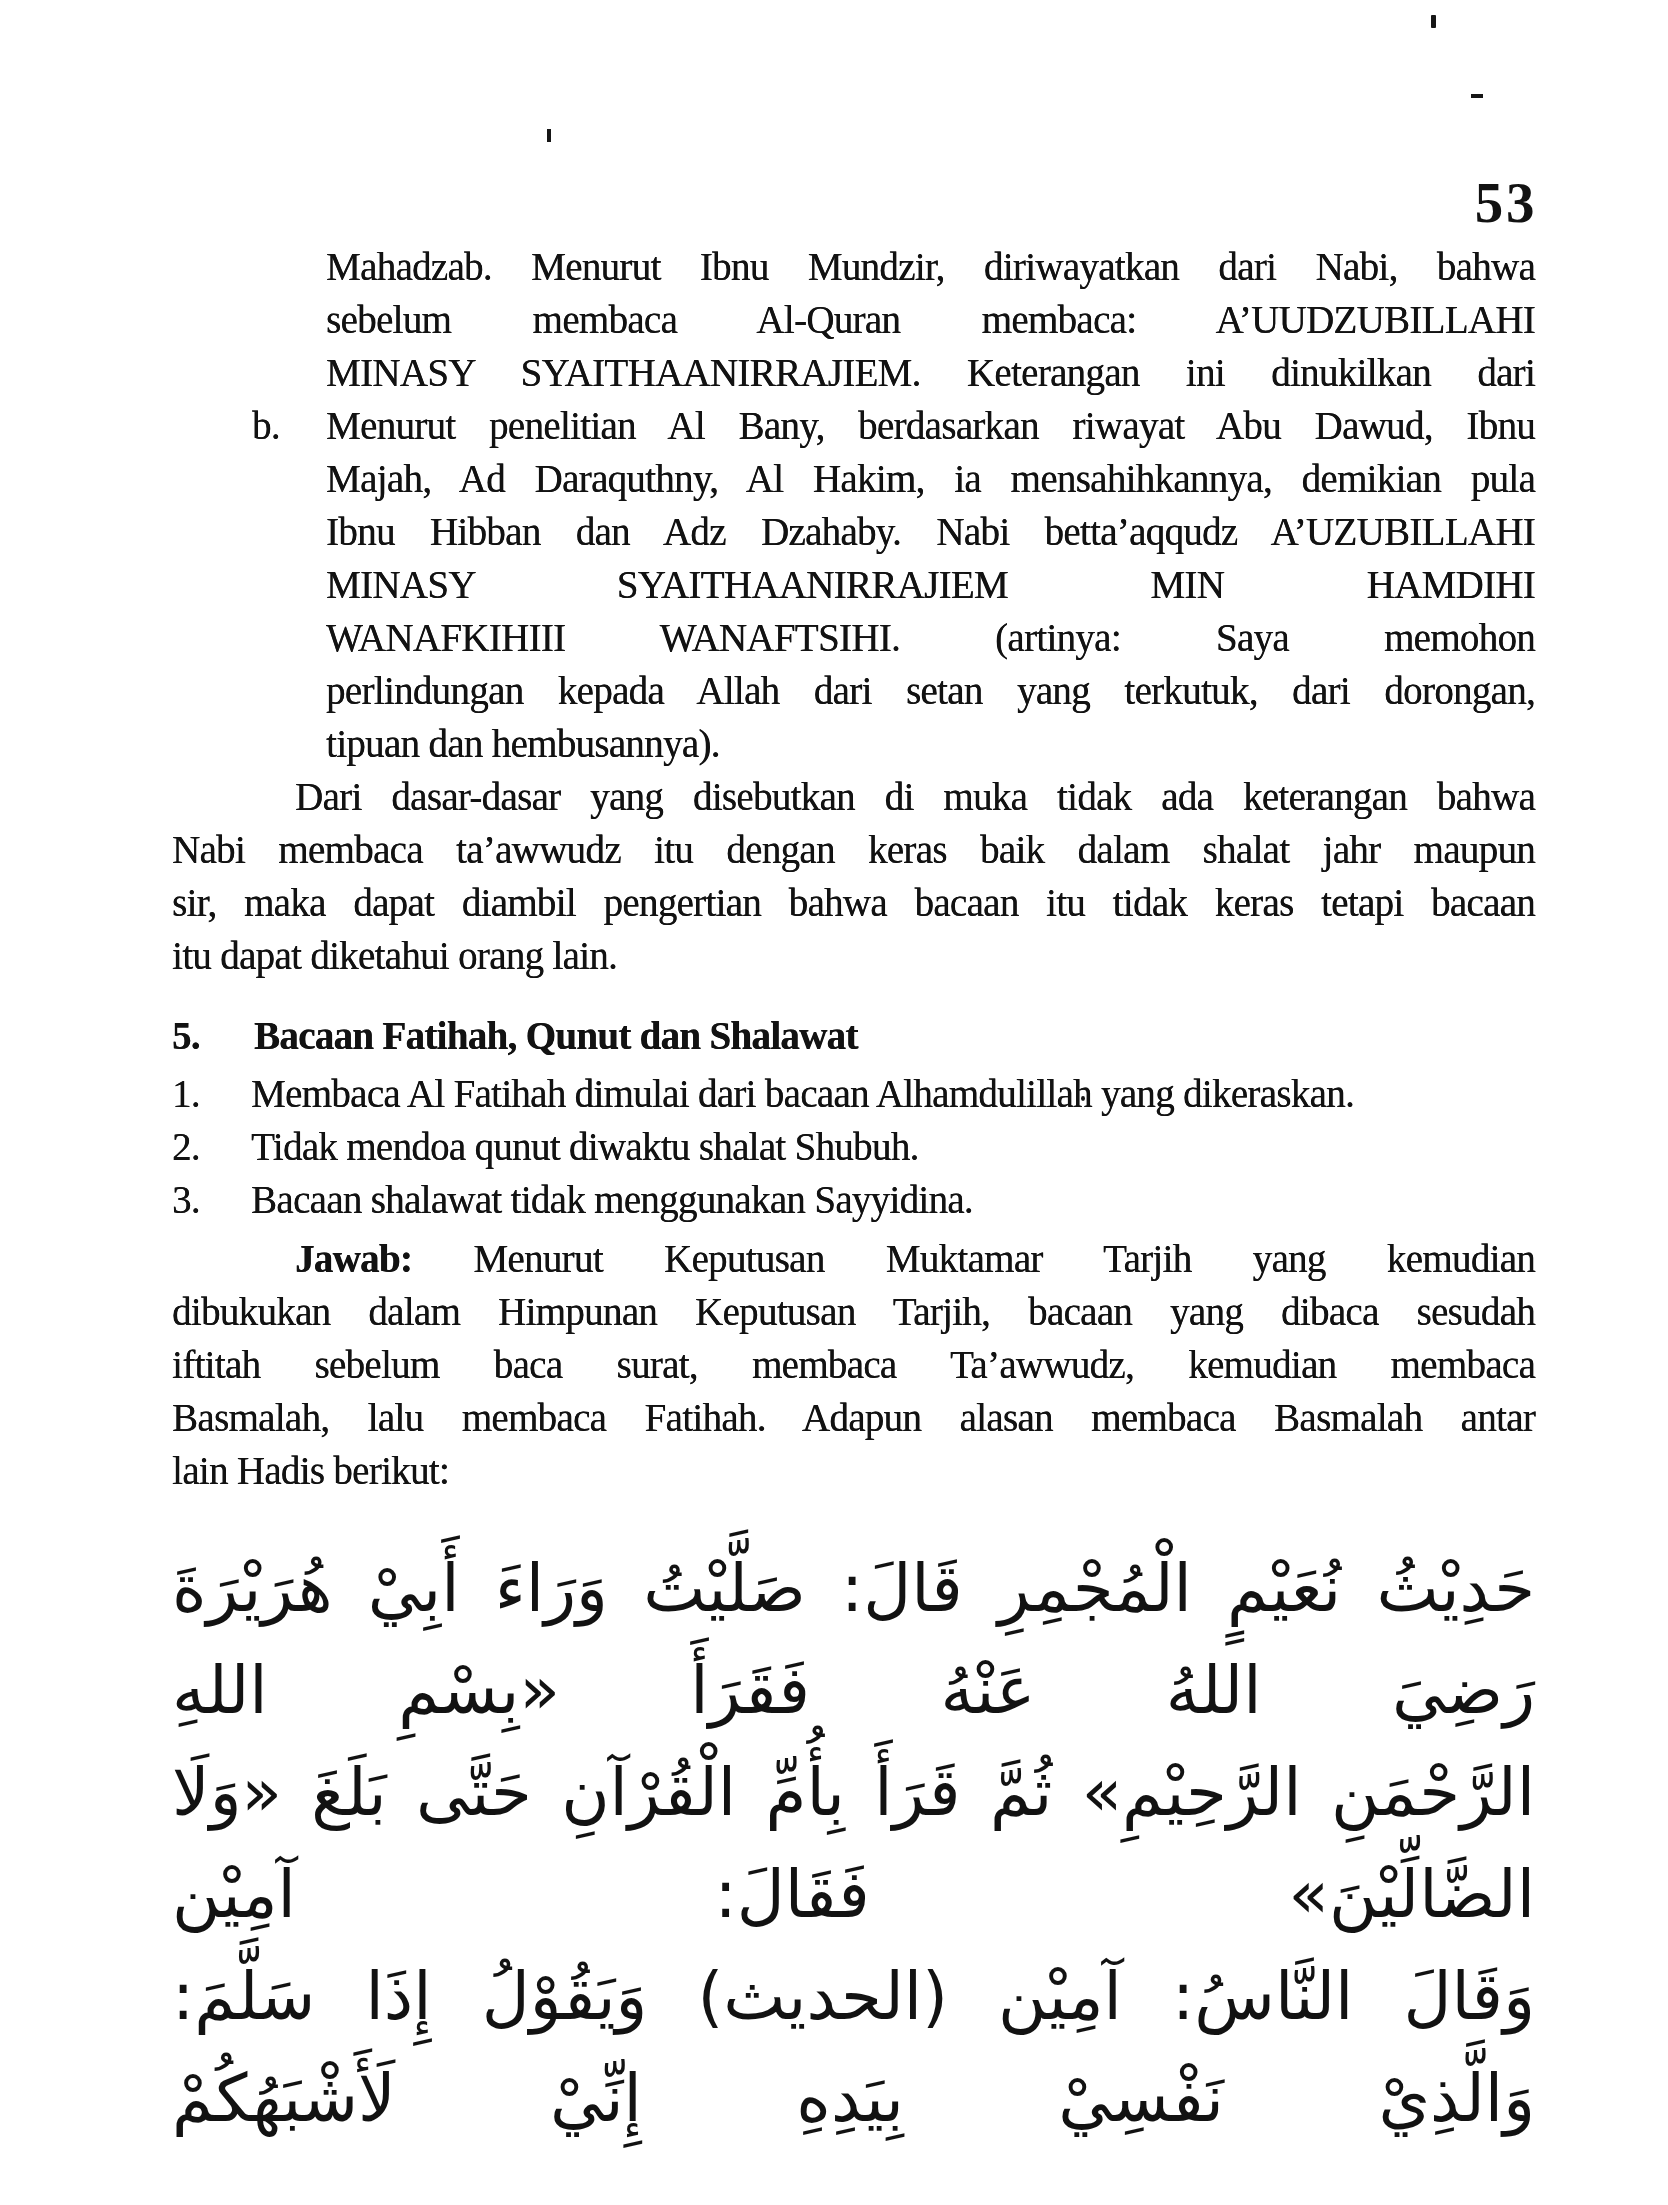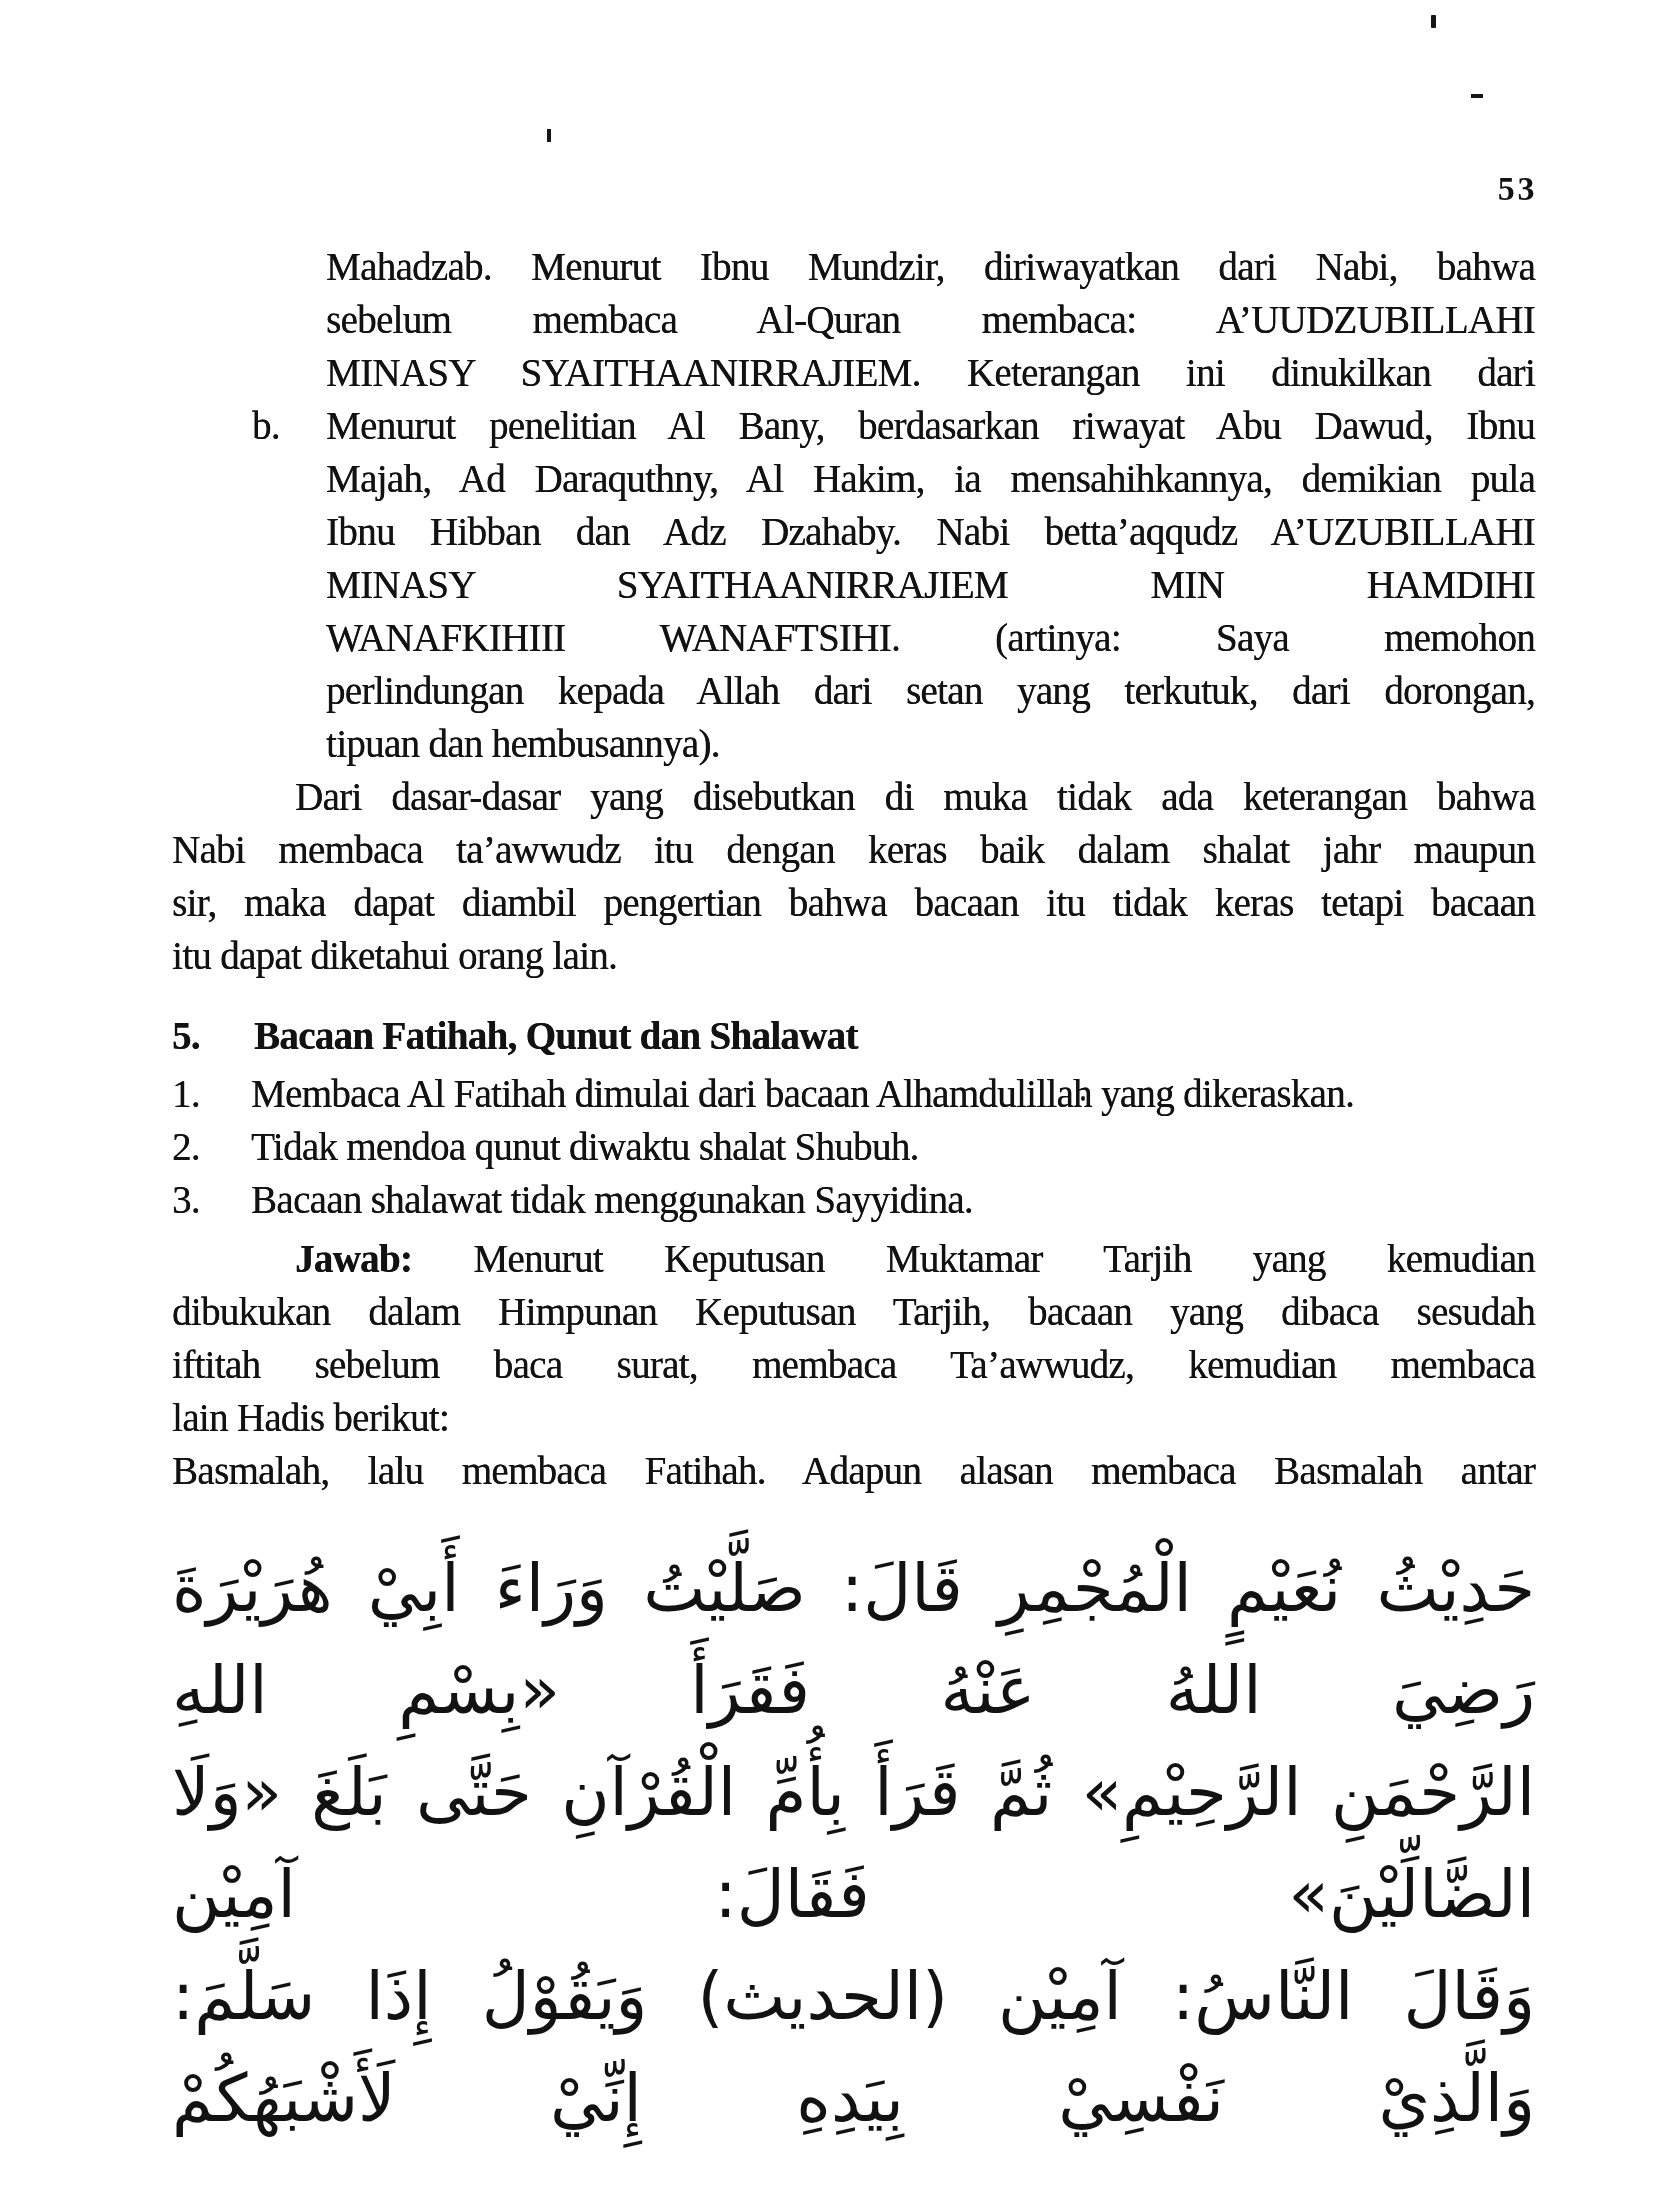--- a/index.html
+++ b/index.html
@@ -6,21 +6,21 @@
   .page {
     position:relative;
     width:1669px; height:2477px;
     background:#ffffff;
     color:#121212;
     font-family:"Liberation Serif", serif;
     overflow:hidden;
   }
   .page-number {
     position:absolute; top:170px; right:132px;
-    font-size:34px; font-weight:700; letter-spacing:2.6px;
+    font-size:57px; font-weight:700; letter-spacing:2.6px;
   }
   .content {
     position:absolute; left:172px; top:240px; width:1363px;
     font-size:39px; line-height:53px; letter-spacing:-0.7px;
     text-shadow:0.3px 0 0 currentColor;
   }
   .line { text-align:justify; text-align-last:justify; }
   .line.last { text-align:justify; text-align-last:left; }
   .ind-a { margin-left:154px; }
   .hang { position:relative; }
@@ -104,22 +104,22 @@
       </div>
     </div>
 
 
     <div class="jawab-block">
       <div class="line pad-first">
         <span class="lead">Jawab:</span><span> Menurut Keputusan Muktamar Tarjih yang kemudian</span>
       </div>
       <div class="line">dibukukan dalam Himpunan Keputusan Tarjih, bacaan yang dibaca sesudah</div>
       <div class="line">iftitah sebelum baca surat, membaca Ta’awwudz, kemudian membaca</div>
+      <div class="line">Basmalah, lalu membaca Fatihah. Adapun alasan membaca Basmalah antar</div>
       <div class="line last">lain Hadis berikut:</div>
-      <div class="line">Basmalah, lalu membaca Fatihah. Adapun alasan membaca Basmalah antar</div>
     </div>
 
     <div class="arabic-block">
       <div class="arabic-line">حَدِيْثُ نُعَيْمٍ الْمُجْمِرِ قَالَ: صَلَّيْتُ وَرَاءَ أَبِيْ هُرَيْرَةَ رَضِيَ اللهُ عَنْهُ فَقَرَأَ «بِسْمِ اللهِ</div>
       <div class="arabic-line">الرَّحْمَنِ الرَّحِيْمِ» ثُمَّ قَرَأَ بِأُمِّ الْقُرْآنِ حَتَّى بَلَغَ «وَلَا الضَّالِّيْنَ» فَقَالَ: آمِيْن</div>
       <div class="arabic-line">وَقَالَ النَّاسُ: آمِيْن (الحديث) وَيَقُوْلُ إِذَا سَلَّمَ: وَالَّذِيْ نَفْسِيْ بِيَدِهِ إِنِّيْ لَأَشْبَهُكُمْ</div>
 
     </div>
 
   </div>

